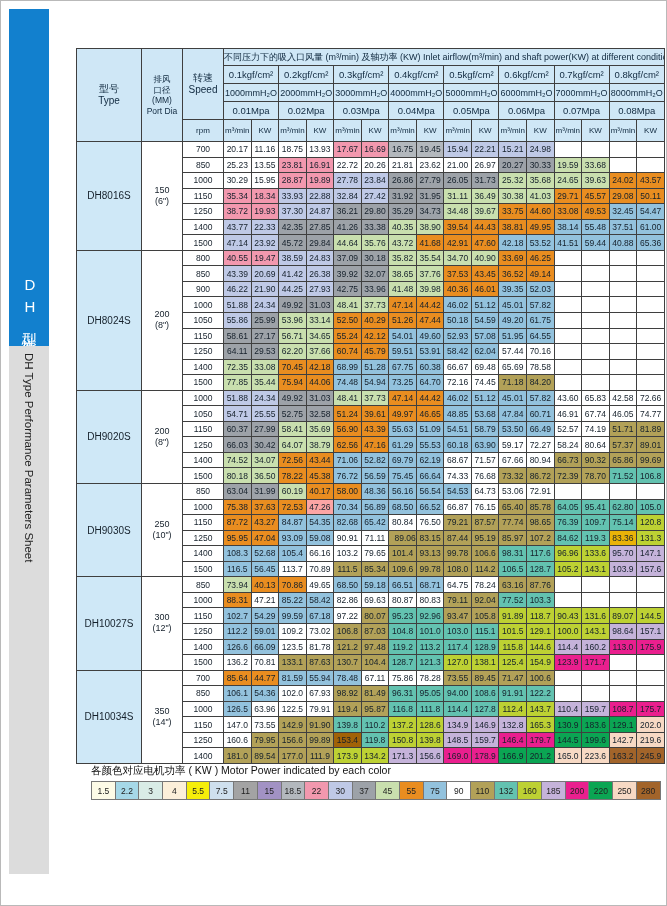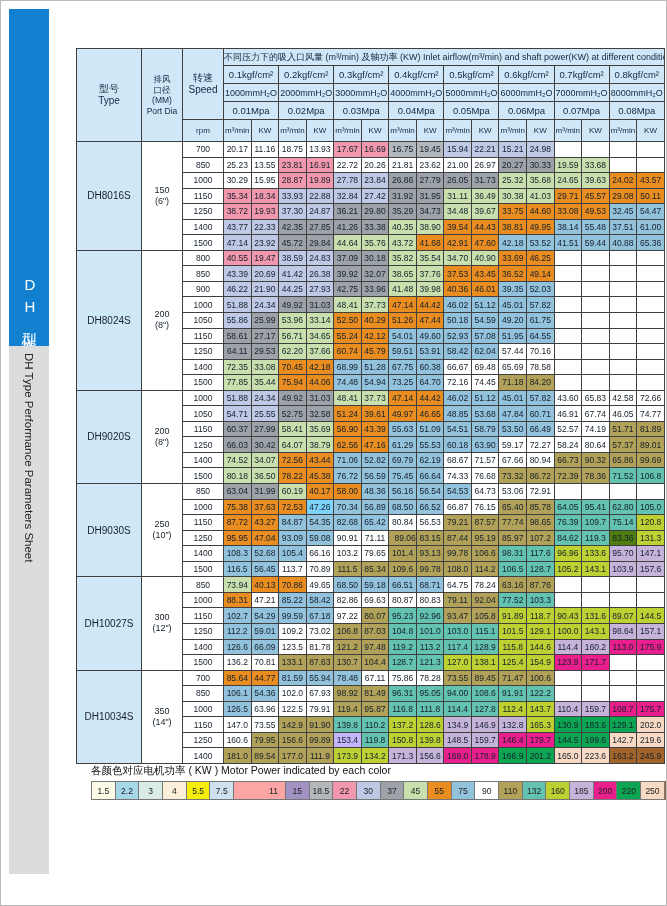--- a/index.html
+++ b/index.html
@@ -566,21 +566,21 @@
             <td style="background: rgb(233, 141, 32);">45.38</td>
             <td style="background: rgb(147, 194, 221);">76.72</td>
             <td style="background: rgb(147, 194, 221);">56.59</td>
             <td style="background: rgb(147, 194, 221);">75.45</td>
             <td style="background: rgb(147, 194, 221);">66.64</td>
             <td style="background: rgb(255, 255, 255);">74.33</td>
             <td style="background: rgb(255, 255, 255);">76.68</td>
             <td style="background: rgb(178, 161, 88); margin-top: 16px;">73.32</td>
             <td style="background: rgb(178, 161, 88);">86.72</td>
             <td style="background: rgb(178, 161, 88);">72.39</td>
-            <td style="background: rgb(178, 161, 88);">78.36</td>
+            <td style="background: rgb(178, 161, 88);">78.70</td>
             <td style="background: rgb(99, 194, 176);">71.52</td>
             <td style="background: rgb(99, 194, 176);">106.8</td>
           </tr>
           <tr>
             <td class="model" rowspan="6">
               <div>DH9030S</div>
             </td>
             <td class="port" rowspan="6">
               <div>250</div>
               <div>(10")</div>
@@ -601,21 +601,21 @@
             <td style="background: rgb(255, 255, 255);"></td>
             <td style="background: rgb(255, 255, 255);"></td>
             <td style="background: rgb(255, 255, 255);"></td>
             <td style="background: rgb(255, 255, 255);"></td>
           </tr>
           <tr>
             <td class="rpm">1000</td>
             <td style="background: rgb(233, 141, 32);">75.38</td>
             <td style="background: rgb(233, 141, 32);">37.63</td>
             <td style="background: rgb(233, 141, 32);">72.53</td>
-            <td style="background: #7dd3fc;">47.26</td>
+            <td style="background: #fca5a5;">47.26</td>
             <td style="background: rgb(147, 194, 221);">70.34</td>
             <td style="background: rgb(147, 194, 221);">56.89</td>
             <td style="background: rgb(147, 194, 221);">68.50</td>
             <td style="background: rgb(147, 194, 221);">66.52</td>
             <td style="background: rgb(255, 255, 255);">66.87</td>
             <td style="background: rgb(255, 255, 255);">76.15</td>
             <td style="background: rgb(178, 161, 88);">65.40</td>
             <td style="background: rgb(178, 161, 88);">85.78</td>
             <td style="background: rgb(99, 194, 176);">64.05</td>
             <td style="background: rgb(99, 194, 176);">95.41</td>
@@ -624,21 +624,21 @@
           </tr>
           <tr>
             <td class="rpm">1150</td>
             <td style="background: rgb(233, 141, 32);">87.72</td>
             <td style="background: rgb(233, 141, 32);">43.27</td>
             <td style="background: rgb(147, 194, 221);">84.87</td>
             <td style="background: rgb(147, 194, 221);">54.35</td>
             <td style="background: rgb(147, 194, 221);">82.68</td>
             <td style="background: rgb(147, 194, 221);">65.42</td>
             <td style="background: rgb(255, 255, 255);">80.84</td>
-            <td style="background: rgb(255, 255, 255);">56.53</td>
+            <td style="background: rgb(255, 255, 255);">76.50</td>
             <td style="background: rgb(178, 161, 88);">79.21</td>
             <td style="background: rgb(178, 161, 88);">87.57</td>
             <td style="background: rgb(178, 161, 88);">77.74</td>
             <td style="background: rgb(178, 161, 88);">98.65</td>
             <td style="background: rgb(99, 194, 176);">76.39</td>
             <td style="background: rgb(99, 194, 176);">109.7</td>
             <td style="background: rgb(99, 194, 176);">75.14</td>
             <td style="background: rgb(189, 209, 51);">120.8</td>
           </tr>
           <tr>
@@ -650,21 +650,21 @@
             <td style="background: rgb(255, 255, 255);">90.91</td>
             <td style="background: rgb(255, 255, 255);">71.11</td>
             <td style="background: rgb(178, 161, 88); text-align: right;">89.06</td>
             <td style="background: rgb(178, 161, 88);">83.15</td>
             <td style="background: rgb(178, 161, 88);">87.44</td>
             <td style="background: rgb(178, 161, 88);">95.19</td>
             <td style="background: rgb(178, 161, 88);">85.97</td>
             <td style="background: rgb(178, 161, 88);">107.2</td>
             <td style="background: rgb(99, 194, 176);">84.62</td>
             <td style="background: rgb(99, 194, 176);">119.3</td>
-            <td style="background: #4d7c0f;">83.36</td>
+            <td style="background: #eab308;">83.36</td>
             <td style="background: rgb(189, 209, 51);">131.3</td>
           </tr>
           <tr>
             <td class="rpm">1400</td>
             <td style="background: rgb(147, 194, 221);">108.3</td>
             <td style="background: rgb(147, 194, 221);">52.68</td>
             <td style="background: rgb(147, 194, 221);">105.4</td>
             <td style="background: rgb(255, 255, 255);">66.16</td>
             <td style="background: rgb(255, 255, 255);">103.2</td>
             <td style="background: rgb(255, 255, 255);">79.65</td>
@@ -901,21 +901,21 @@
             <td style="background: rgb(11, 165, 83);">183.6</td>
             <td style="background: rgb(11, 165, 83);">129.1</td>
             <td style="background: rgb(247, 217, 196);">202.0</td>
           </tr>
           <tr>
             <td class="rpm">1250</td>
             <td style="background: rgb(255, 255, 255);">160.6</td>
             <td style="background: rgb(178, 161, 88);">79.95</td>
             <td style="background: rgb(178, 161, 88);">156.6</td>
             <td style="background: rgb(178, 161, 88);">99.89</td>
-            <td style="background: #c4b5fd;">153.4</td>
+            <td style="background: #a16207;">153.4</td>
             <td style="background: rgb(99, 194, 176);">119.8</td>
             <td style="background: rgb(189, 209, 51);">150.8</td>
             <td style="background: rgb(189, 209, 51);">139.8</td>
             <td style="background: rgb(197, 179, 218);">148.5</td>
             <td style="background: rgb(197, 179, 218);">159.7</td>
             <td style="background: rgb(234, 31, 142);">146.4</td>
             <td style="background: rgb(234, 31, 142);">179.7</td>
             <td style="background: rgb(11, 165, 83);">144.5</td>
             <td style="background: rgb(11, 165, 83);">199.6</td>
             <td style="background: rgb(247, 217, 196);">142.7</td>
@@ -945,21 +945,21 @@
     </div>
 
   <div class="legend-title">各颜色对应电机功率 ( KW ) Motor Power indicated by each color</div>
   <div class="legend" id="legend-root">
       <div class="sw" style="background: rgb(253, 251, 231);">1.5</div>
       <div class="sw" style="background: rgb(166, 216, 232);">2.2</div>
       <div class="sw" style="background: rgb(217, 236, 230);">3</div>
       <div class="sw" style="background: rgb(252, 239, 217);">4</div>
       <div class="sw" style="background: rgb(246, 238, 10);">5.5</div>
       <div class="sw" style="background: rgb(207, 224, 238);">7.5</div>
-      <div class="sw" style="background: #fca5a5; padding-left: 28px;">11</div>
+      <div class="sw" style="background: #a3a3a3;">11</div>
       <div class="sw" style="background: rgb(162, 146, 196);">15</div>
       <div class="sw" style="background: rgb(179, 184, 189);">18.5</div>
       <div class="sw" style="background: rgb(242, 152, 174);">22</div>
       <div class="sw" style="background: rgb(191, 201, 230);">30</div>
       <div class="sw" style="background: rgb(157, 162, 168);">37</div>
       <div class="sw" style="background: rgb(201, 223, 174);">45</div>
       <div class="sw" style="background: rgb(233, 141, 32);">55</div>
       <div class="sw" style="background: rgb(147, 194, 221);">75</div>
       <div class="sw" style="background: rgb(255, 255, 255);">90</div>
       <div class="sw" style="background: rgb(178, 161, 88);">110</div>

